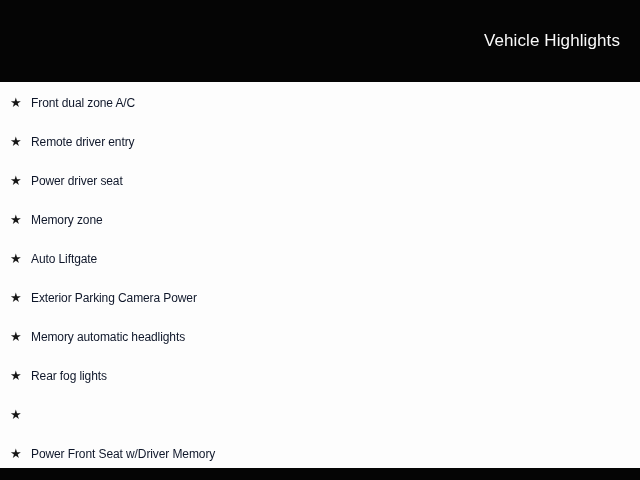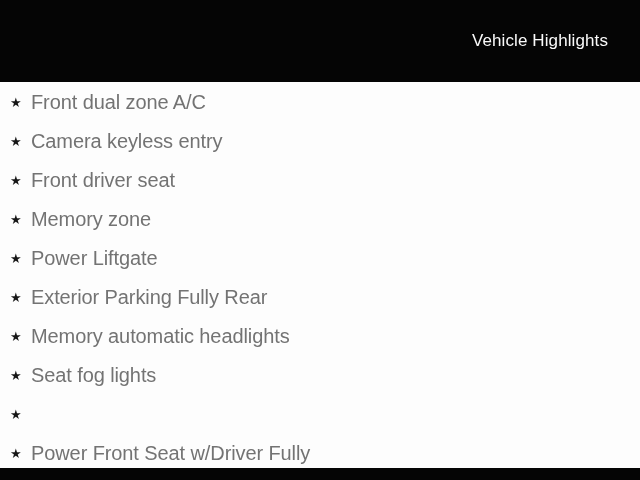--- a/index.html
+++ b/index.html
@@ -17,21 +17,21 @@
   }
   .header {
     position: absolute;
     top: 0; left: 0;
     width: 640px;
     height: 82px;
     background: #050505;
     display: flex;
     align-items: center;
     justify-content: flex-end;
-    padding-right: 32px;
+    padding-right: 20px;
     box-sizing: border-box;
   }
   .title {
     margin: 0;
     color: #fafafa;
     font-size: 17px;
     font-weight: 400;
     letter-spacing: 0.1px;
   }
   .content {
@@ -55,22 +55,22 @@
     box-sizing: border-box;
   }
   .star {
     width: 21px;
     flex: 0 0 21px;
     font-size: 13px;
     line-height: 1;
     color: #161616;
   }
   .label {
-    font-size: 20px;
-    color: #737373;
+    font-size: 12px;
+    color: #0f172a;
     letter-spacing: -0.1px;
     white-space: nowrap;
   }
   .label sup {
     font-size: 0.58em;
     vertical-align: super;
     line-height: 0;
   }
   .footer-bar {
     position: absolute;
@@ -92,60 +92,60 @@
   <main class="content">
     <ul class="list">
 
       <li class="item">
         <span class="star">★</span>
         <span class="label">Front dual zone A/C</span>
       </li>
 
       <li class="item">
         <span class="star">★</span>
-        <span class="label">Camera keyless entry</span>
+        <span class="label">Remote driver entry</span>
       </li>
 
       <li class="item">
         <span class="star">★</span>
-        <span class="label">Front driver seat</span>
+        <span class="label">Power driver seat</span>
       </li>
 
       <li class="item">
         <span class="star">★</span>
         <span class="label">Memory zone</span>
       </li>
 
       <li class="item">
         <span class="star">★</span>
-        <span class="label">Power Liftgate</span>
+        <span class="label">Auto Liftgate</span>
       </li>
 
       <li class="item">
         <span class="star">★</span>
-        <span class="label">Exterior Parking Fully Rear</span>
+        <span class="label">Exterior Parking Camera Power</span>
       </li>
 
       <li class="item">
         <span class="star">★</span>
         <span class="label">Memory automatic headlights</span>
       </li>
 
       <li class="item">
         <span class="star">★</span>
-        <span class="label">Seat fog lights</span>
+        <span class="label">Rear fog lights</span>
       </li>
 
       <li class="item">
         <span class="star">★</span>
       </li>
 
       <li class="item">
         <span class="star">★</span>
-        <span class="label">Power Front Seat w/Driver Fully</span>
+        <span class="label">Power Front Seat w/Driver Memory</span>
       </li>
 
     </ul>
   </main>
 
   <footer class="footer-bar"></footer>
 
 </div>
 
 </body></html>

